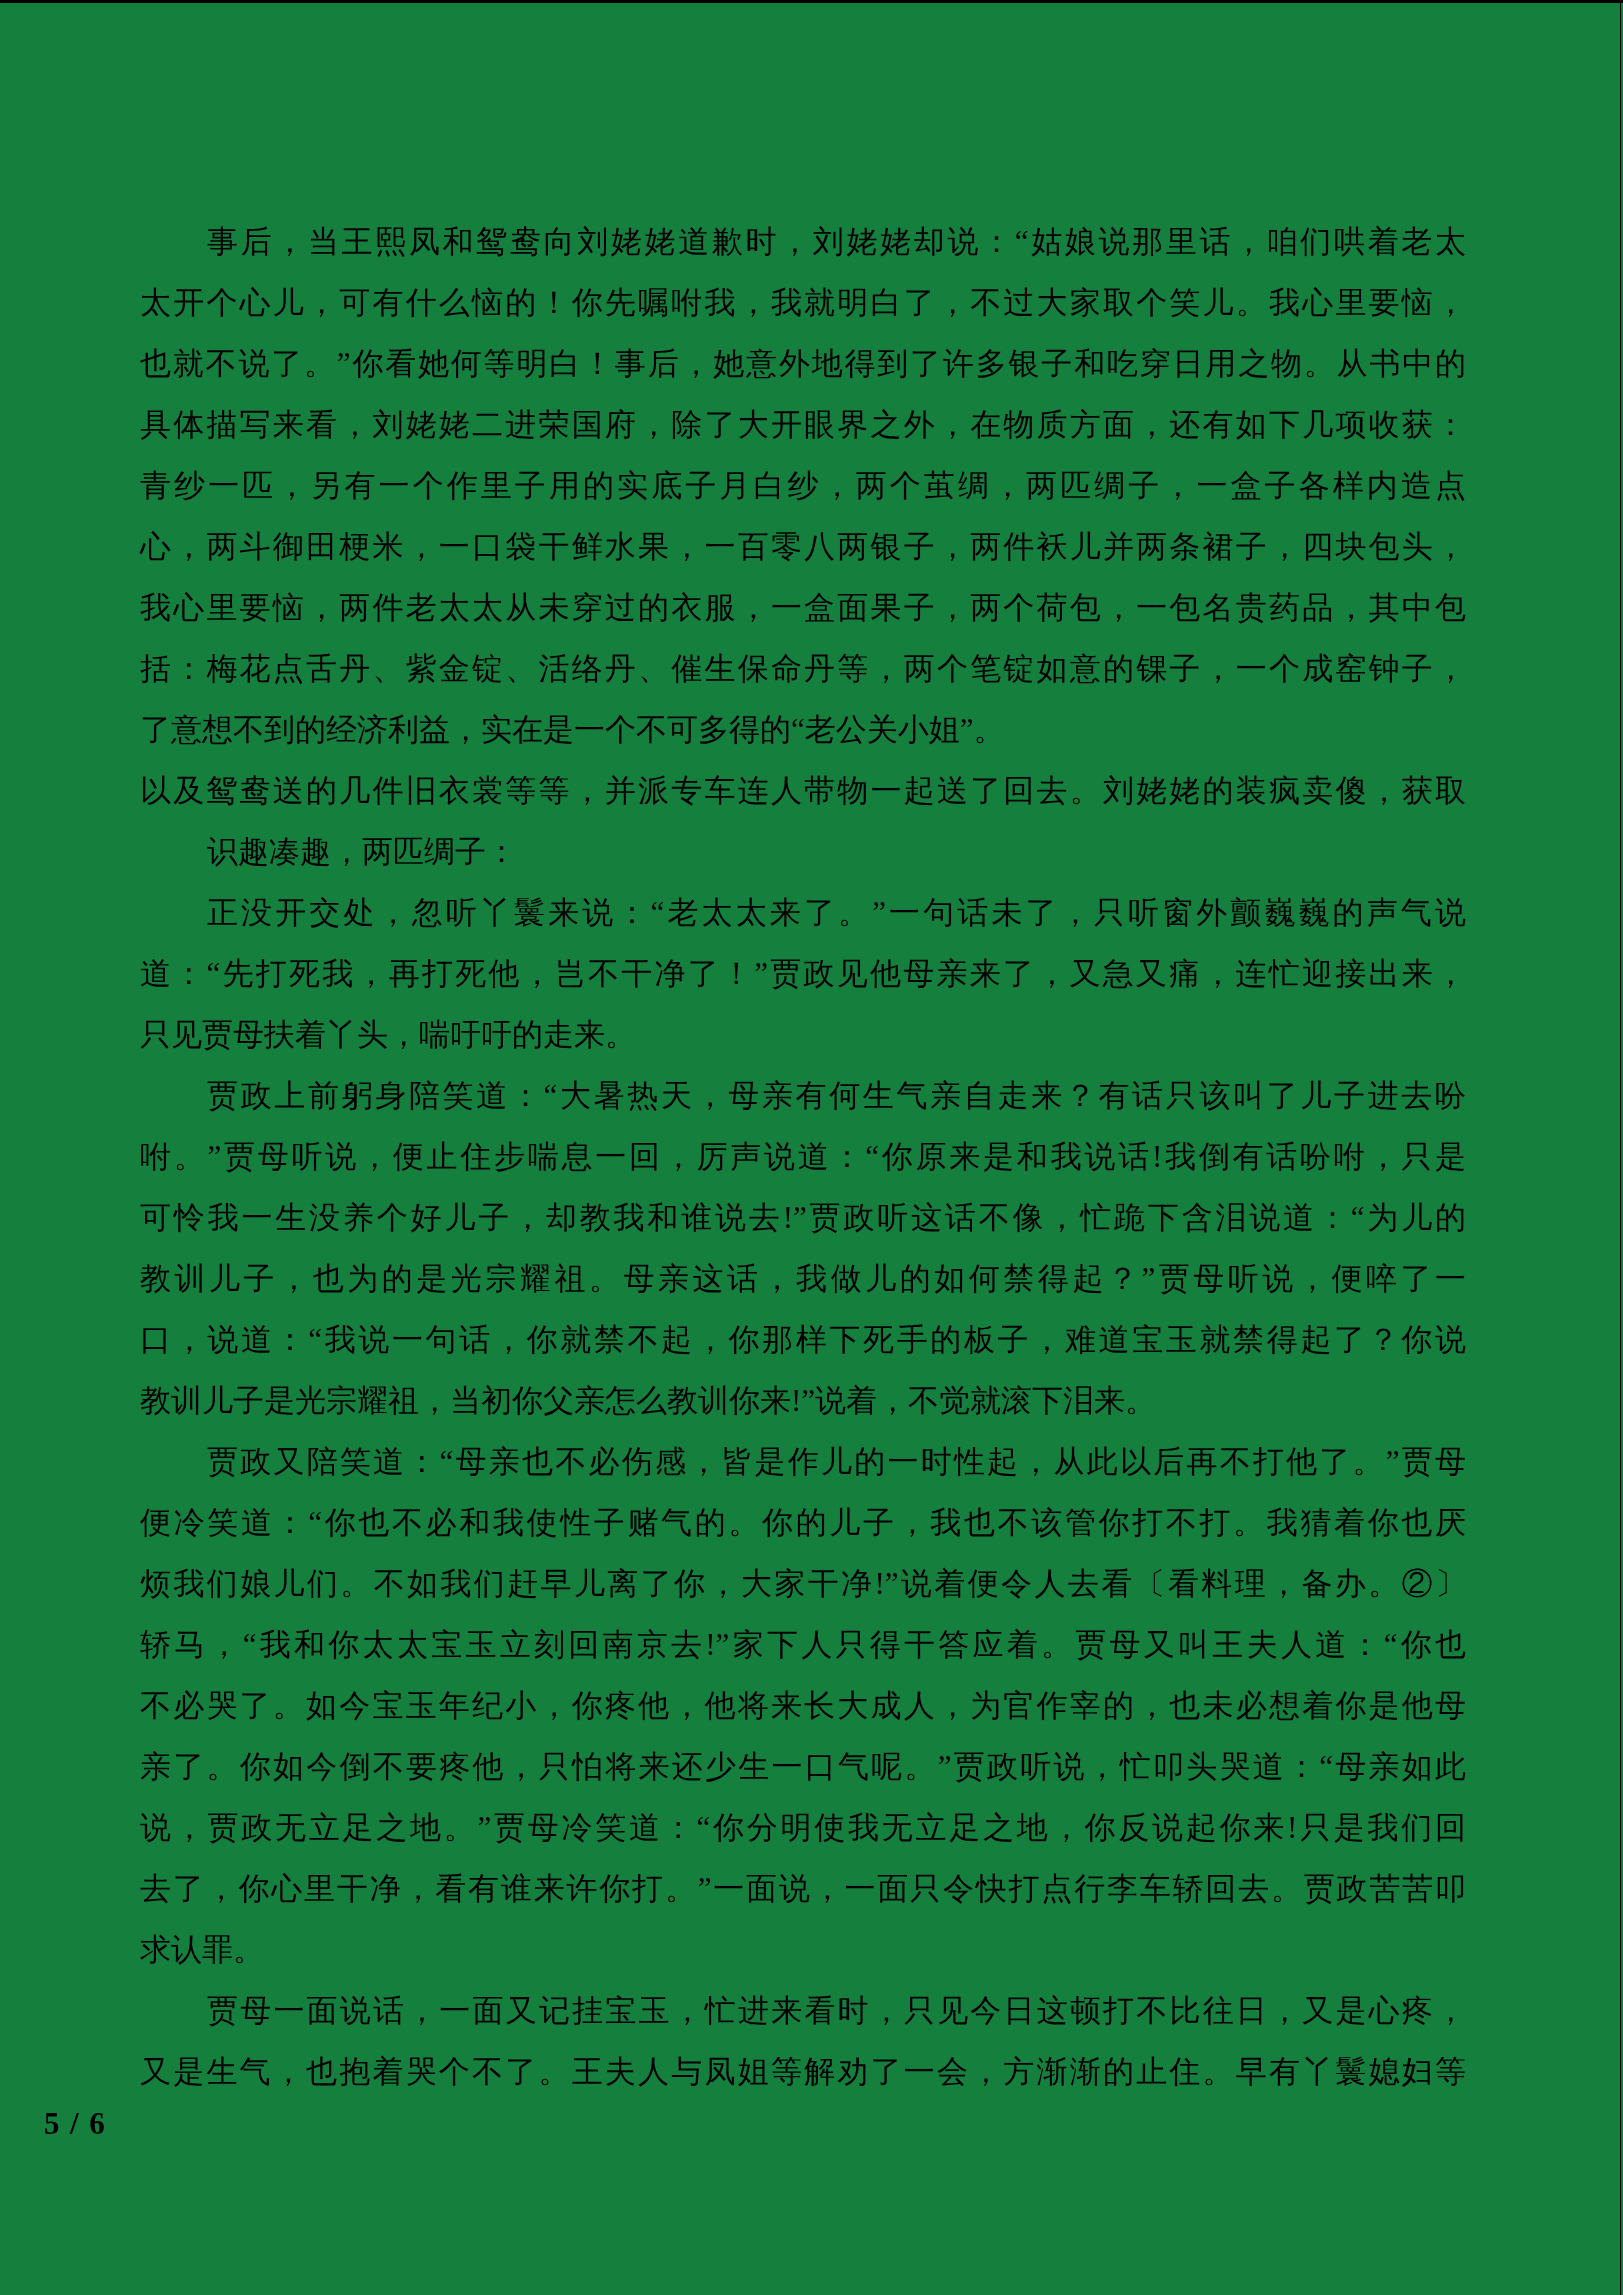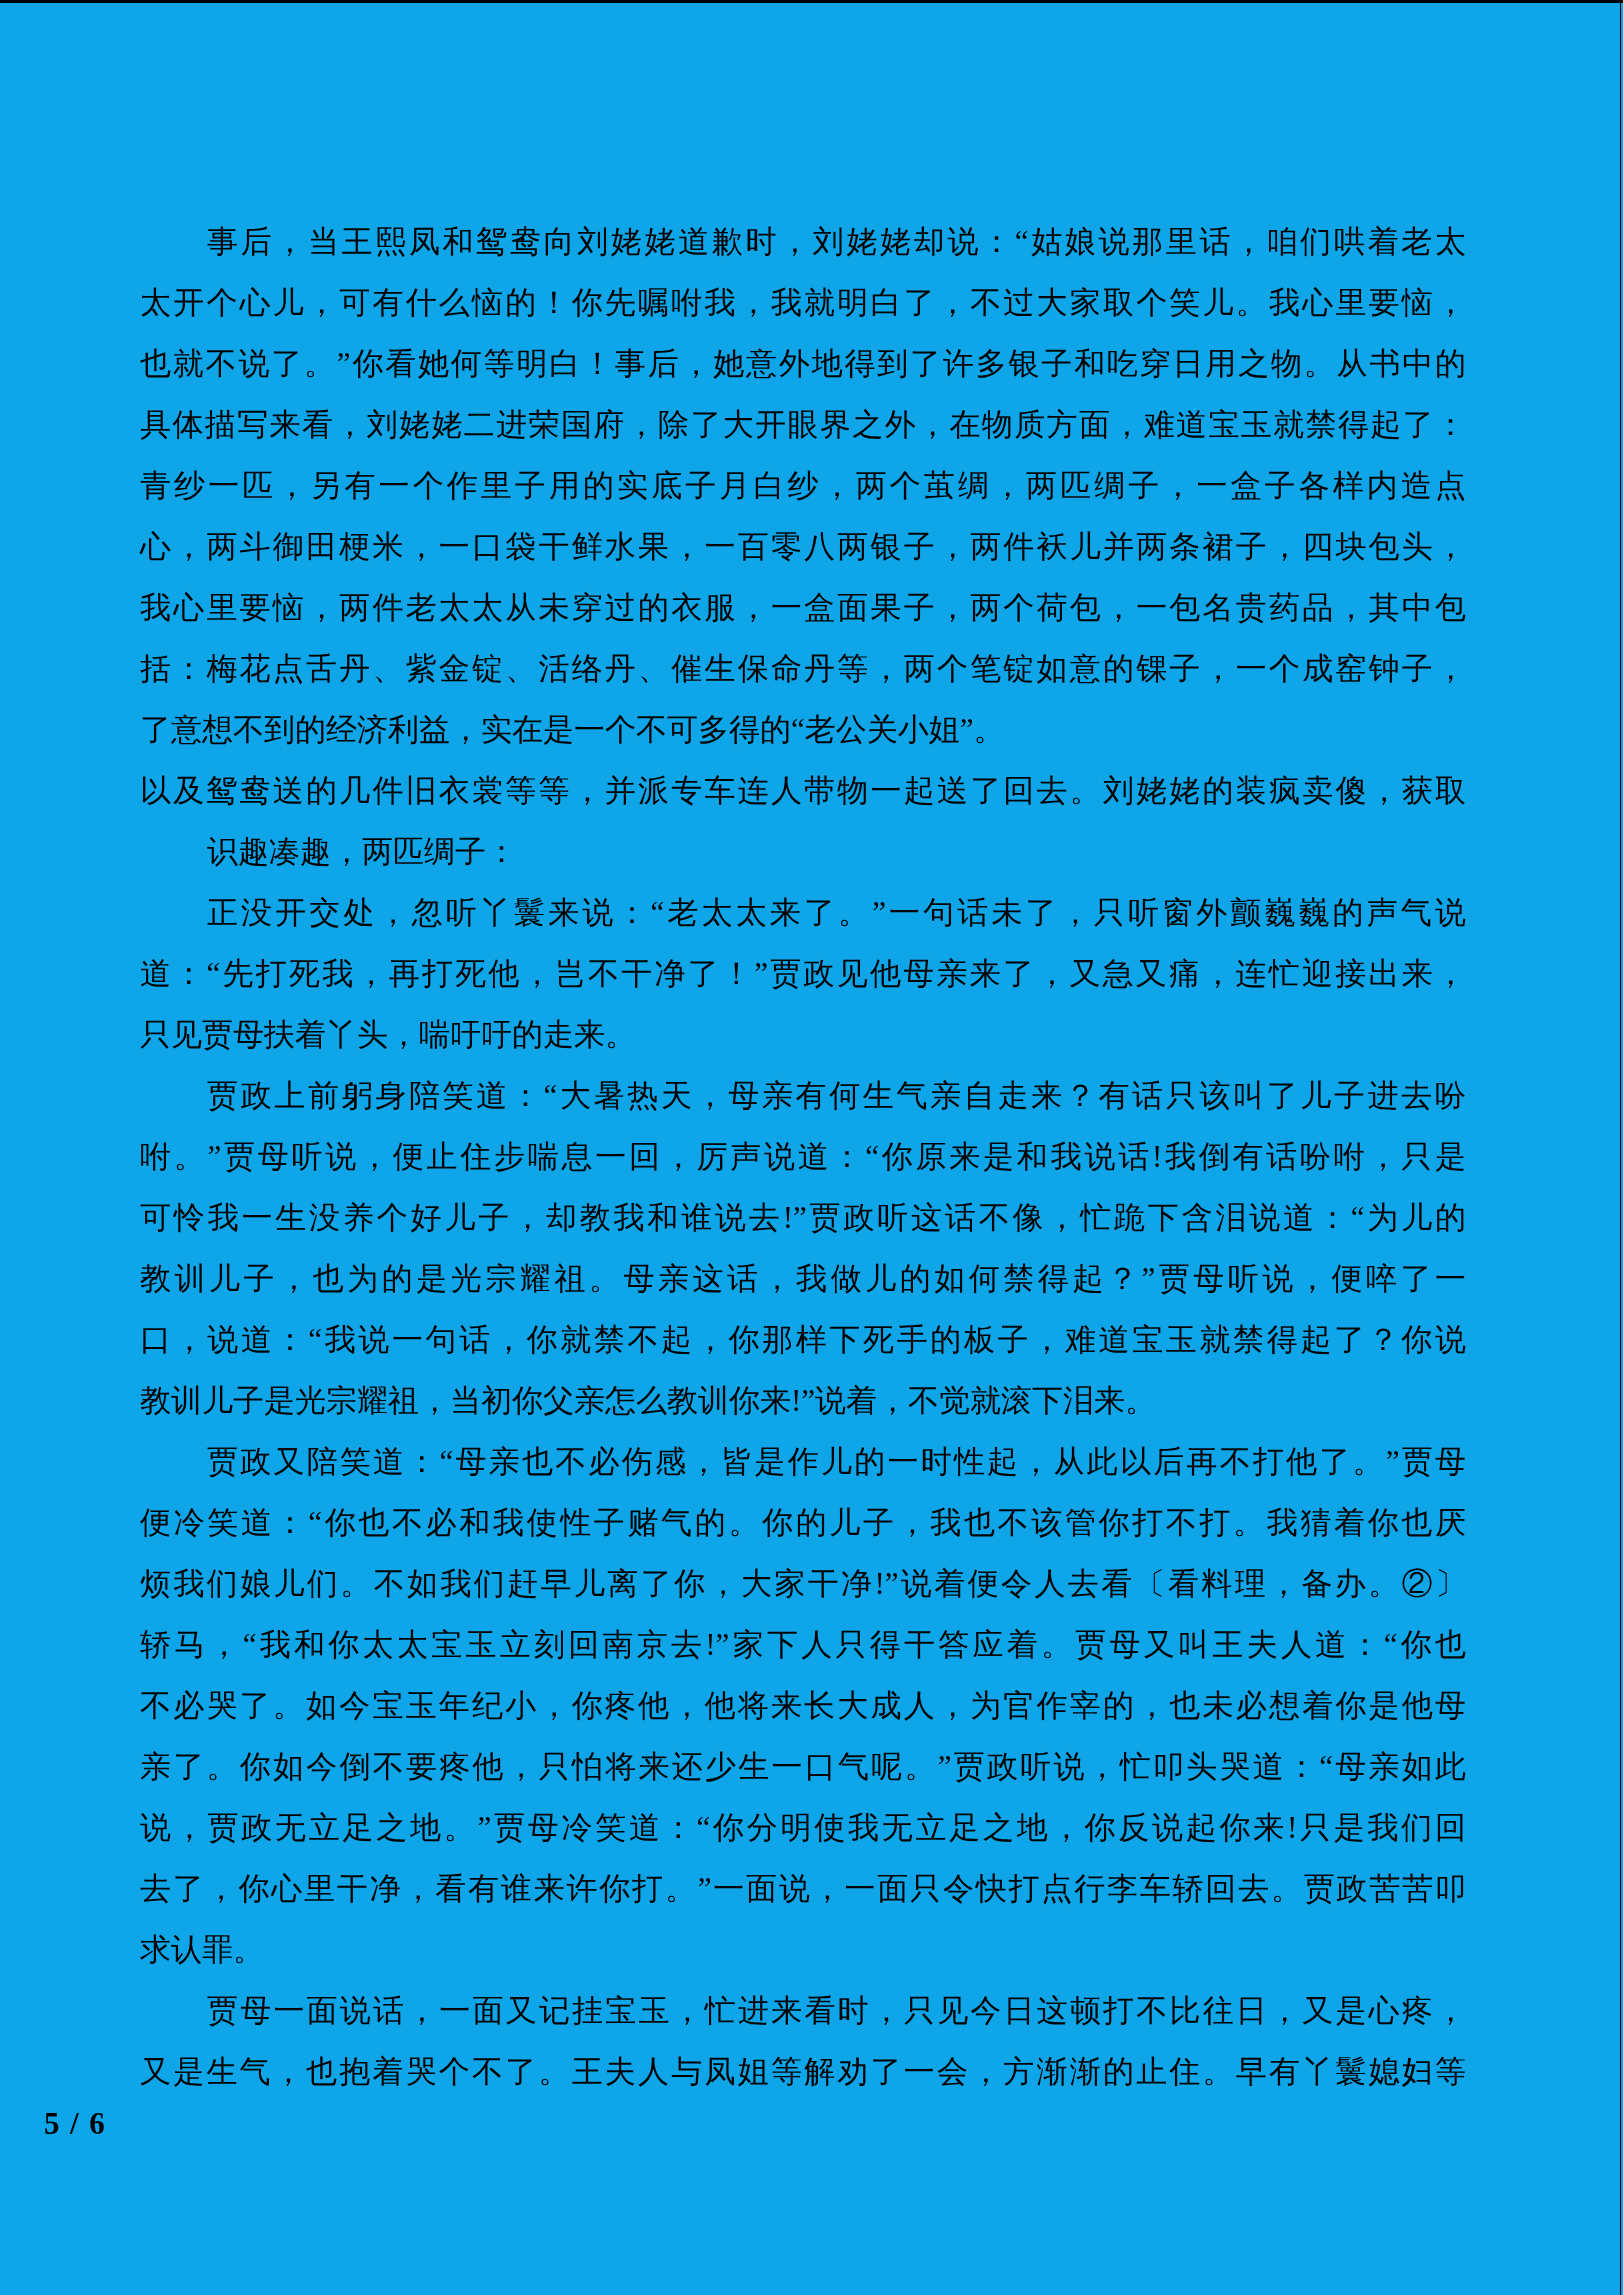--- a/index.html
+++ b/index.html
@@ -11,21 +11,21 @@
     width: 1623px;
     height: 2295px;
     position: relative;
     font-family: "Liberation Serif", "DejaVu Serif", serif;
     color: #000000;
     overflow: hidden;
   }
   .page {
     position: absolute;
     inset: 0;
-    background: #0ea5e9;
+    background: #15803d;
   }
   .top-line {
     position: absolute;
     top: 0;
     left: 0;
     width: 1623px;
     height: 2.7px;
     background: #000000;
   }
   .right-line {
@@ -85,21 +85,21 @@
 
 <div class="page">
   <div class="top-line"></div>
   <div class="right-line"></div>
 
   <main class="text-block" id="paragraphs">
       <div class="paragraph">
         <div class="line first">事后，当王熙凤和鸳鸯向刘姥姥道歉时，刘姥姥却说：“姑娘说那里话，咱们哄着老太</div>
         <div class="line">太开个心儿，可有什么恼的！你先嘱咐我，我就明白了，不过大家取个笑儿。我心里要恼，</div>
         <div class="line">也就不说了。”你看她何等明白！事后，她意外地得到了许多银子和吃穿日用之物。从书中的</div>
-        <div class="line">具体描写来看，刘姥姥二进荣国府，除了大开眼界之外，在物质方面，难道宝玉就禁得起了：</div>
+        <div class="line">具体描写来看，刘姥姥二进荣国府，除了大开眼界之外，在物质方面，还有如下几项收获：</div>
         <div class="line">青纱一匹，另有一个作里子用的实底子月白纱，两个茧绸，两匹绸子，一盒子各样内造点</div>
         <div class="line">心，两斗御田梗米，一口袋干鲜水果，一百零八两银子，两件袄儿并两条裙子，四块包头，</div>
         <div class="line">我心里要恼，两件老太太从未穿过的衣服，一盒面果子，两个荷包，一包名贵药品，其中包</div>
         <div class="line">括：梅花点舌丹、紫金锭、活络丹、催生保命丹等，两个笔锭如意的锞子，一个成窑钟子，</div>
         <div class="line last">了意想不到的经济利益，实在是一个不可多得的“老公关小姐”。</div>
         <div class="line">以及鸳鸯送的几件旧衣裳等等，并派专车连人带物一起送了回去。刘姥姥的装疯卖傻，获取</div>
       </div>
       <div class="paragraph">
         <div class="line first last">识趣凑趣，两匹绸子：</div>
       </div>

